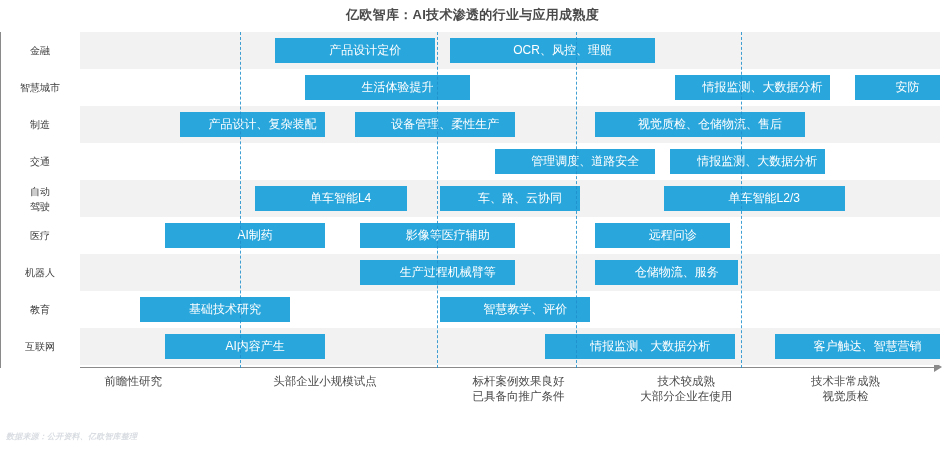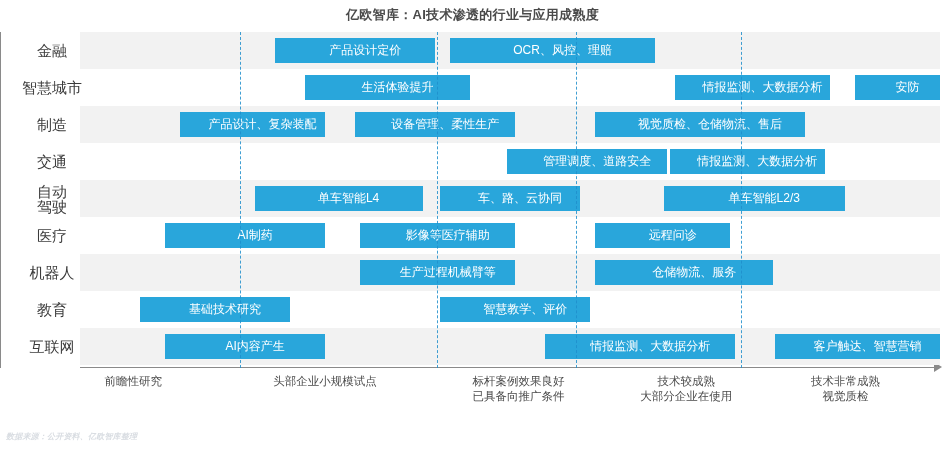--- a/index.html
+++ b/index.html
@@ -58,24 +58,24 @@
   .row .band{
     position:absolute;
     left:0;top:0;
     width:100%;height:100%;
     background:#f2f2f2;
   }
   .row.alt .band{background:#ffffff;}
 
   .row-label{
     position:absolute;
-    left:16px;
+    left:4px;
     width:72px;
     text-align:center;
-    font-size:15px;
+    font-size:10px;
     color:#3c3c3c;
     line-height:15px;
   }
 
   .bar{
     position:absolute;
     top:6px;
     height:25px;
     background:#29a6db;
     color:#ffffff;
@@ -138,39 +138,39 @@
       <div class="bar" style="left: 774.86px; width: 85.14px; background: rgb(41, 166, 219);">安防</div>
     </div>
     <div class="row" style="top: 74px;">
       <div class="band"></div>
       <div class="bar" style="left: 99.76px; width: 145.34px; background: rgb(41, 166, 219);">产品设计、复杂装配</div>
       <div class="bar" style="left: 275.2px; width: 159.96px; background: rgb(41, 166, 219);">设备管理、柔性生产</div>
       <div class="bar" style="left: 515.14px; width: 209.84px; background: rgb(41, 166, 219);">视觉质检、仓储物流、售后</div>
     </div>
     <div class="row alt" style="top: 111px;">
       <div class="band"></div>
-      <div class="bar" style="left: 415.38px; width: 159.96px; background: rgb(41, 166, 219); margin-left: 12px;">管理调度、道路安全</div>
+      <div class="bar" style="left: 415.38px; width: 159.96px; background: rgb(41, 166, 219);">管理调度、道路安全</div>
       <div class="bar" style="left: 589.96px; width: 154.8px; background: rgb(41, 166, 219);">情报监测、大数据分析</div>
     </div>
     <div class="row" style="top: 148px;">
       <div class="band"></div>
-      <div class="bar" style="left: 174.58px; width: 168px; background: rgb(41, 166, 219);">单车智能L4</div>
+      <div class="bar" style="left: 174.58px; width: 152px; background: rgb(41, 166, 219);">单车智能L4</div>
       <div class="bar" style="left: 360.34px; width: 139.32px; background: rgb(41, 166, 219);">车、路、云协同</div>
       <div class="bar" style="left: 584px; width: 180.6px; background: rgb(41, 166, 219);">单车智能L2/3</div>
     </div>
     <div class="row alt" style="top: 185px;">
       <div class="band"></div>
       <div class="bar" style="left: 85.14px; width: 159.96px; background: rgb(41, 166, 219);">AI制药</div>
       <div class="bar" style="left: 280.36px; width: 154.8px; background: rgb(41, 166, 219);">影像等医疗辅助</div>
       <div class="bar" style="left: 515.14px; width: 135.02px; background: rgb(41, 166, 219);">远程问诊</div>
     </div>
     <div class="row" style="top: 222px;">
       <div class="band"></div>
       <div class="bar" style="left: 280.36px; width: 154.8px; background: rgb(41, 166, 219);">生产过程机械臂等</div>
-      <div class="bar" style="left: 515.14px; width: 178px; background: rgb(41, 166, 219);">仓储物流、服务</div>
+      <div class="bar" style="left: 515.14px; width: 143px; background: rgb(41, 166, 219);">仓储物流、服务</div>
     </div>
     <div class="row alt" style="top: 259px;">
       <div class="band"></div>
       <div class="bar" style="left: 60.2px; width: 149.64px; background: rgb(41, 166, 219);">基础技术研究</div>
       <div class="bar" style="left: 360.34px; width: 149.64px; background: rgb(41, 166, 219);">智慧教学、评价</div>
     </div>
     <div class="row" style="top: 296px;">
       <div class="band"></div>
       <div class="bar" style="left: 85.14px; width: 159.96px; background: rgb(41, 166, 219);">AI内容产生</div>
       <div class="bar" style="left: 465.26px; width: 190.06px; background: rgb(41, 166, 219);">情报监测、大数据分析</div>

